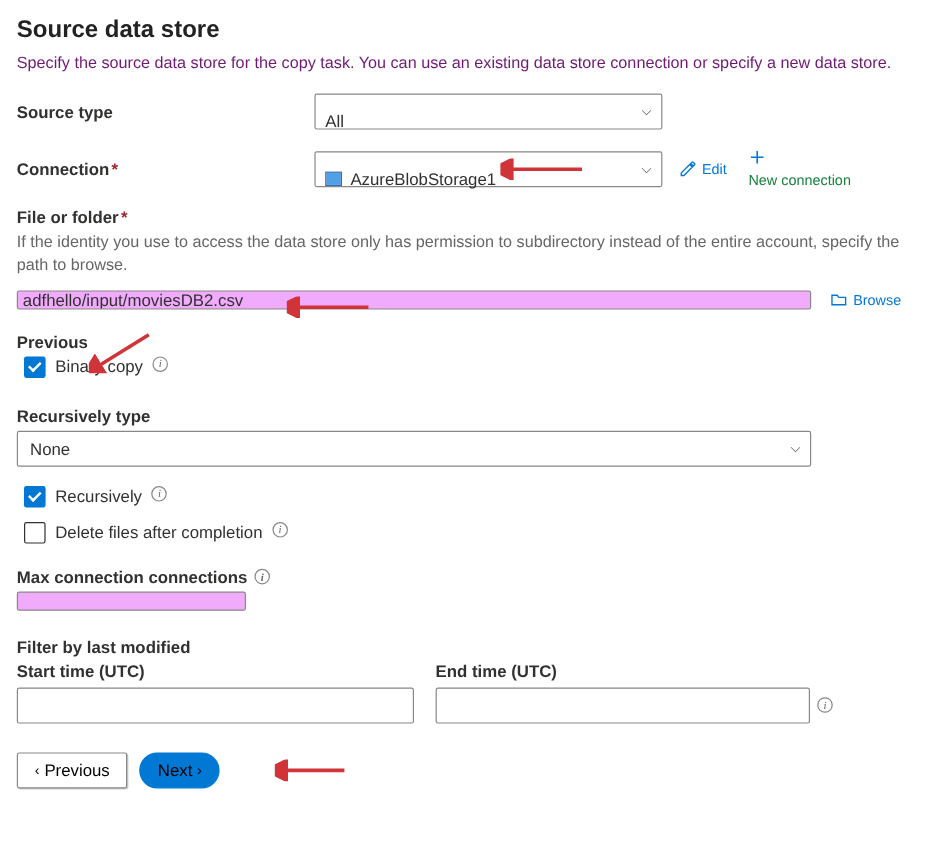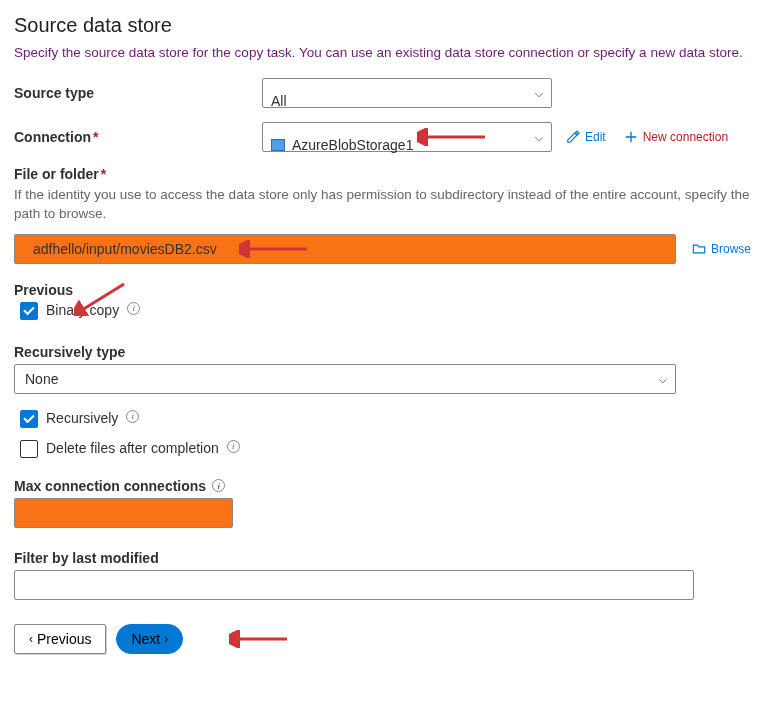--- a/index.html
+++ b/index.html
@@ -7,21 +7,21 @@
     margin: 0;
     padding: 14px 16px 14px 14px;
     font-family: "Segoe UI", -apple-system, sans-serif;
     font-size: 14px;
     color: #323130;
     background: #fff;
     width: 780px;
   }
   h2.page-title {
     margin: 0 0 8px 0;
-    font-weight: 400;
+    font-weight: 700;
     font-size: 20px;
     color: #222;
   }
   .subtitle {
     margin: 0 0 18px 0;
     font-size: 13.5px;
     color: #701a75;
   }
   .row {
     display: flex;
@@ -69,21 +69,21 @@
     flex: 0 0 14px;
   }
   .link-icon {
     display: inline-flex;
     gap: 5px;
     color: #0078d4;
     font-size: 12px;
     cursor: pointer;
     padding: 2px 4px;
   }
-  .link-icon.dark { color: #b91c1c; }
+  .link-icon.dark { color: #15803d; flex-direction: column; }
   .pencil-icon, .plus-icon, .folder-icon {
     width: 14px; height: 14px;
     display: inline-block;
     flex: 0 0 14px;
   }
   .section-label {
     font-weight: 600;
     margin: 0 0 4px 0;
     font-size: 14px;
     color: #323130;
@@ -96,24 +96,24 @@
   }
   .full-row {
     display: flex;
     align-items: center;
     gap: 12px;
     margin-bottom: 18px;
   }
   .input-full {
     flex: 1;
     border: 1px solid #8a8886;
-    background: #f97316;
-    height: 30px;
-    border-radius: 2px;
-    padding: 0 18px;
+    background: #f0abfc;
+    height: 16px;
+    border-radius: 2px;
+    padding: 0 4px;
     font-family: inherit;
     font-size: 14px;
     color: #323130;
   }
   .checkbox-row {
     display: flex;
     align-items: flex-start;
     gap: 8px;
     margin-bottom: 12px;
     padding-left: 6px;
@@ -326,22 +326,30 @@
 
 <p class="section-label" style="display:flex;align-items:center;gap:6px;">
   <span>Max connection connections</span>
   <span class="info-icon"></span>
 </p>
 <input class="input-full" style="max-width: 662px; display: block; margin-bottom: 22px;" value="">
 
 <p class="section-label">Filter by last modified</p>
 <div class="filter-row">
   <div class="filter-col">
+    <span class="sublabel">Start time (UTC)</span>
     <div class="dt-wrap">
       <input class="dt-input" value="" style="">
+    </div>
+  </div>
+  <div class="filter-col">
+    <span class="sublabel">End time (UTC)</span>
+    <div class="dt-wrap">
+      <input class="dt-input" value="" style="">
+      <span class="info-icon"></span>
     </div>
   </div>
 </div>
 
 <div class="btns" style="position:relative;">
   <button class="btn">
     <span class="lt">‹</span>
     <span>Previous</span>
   </button>
   <button class="btn primary">

